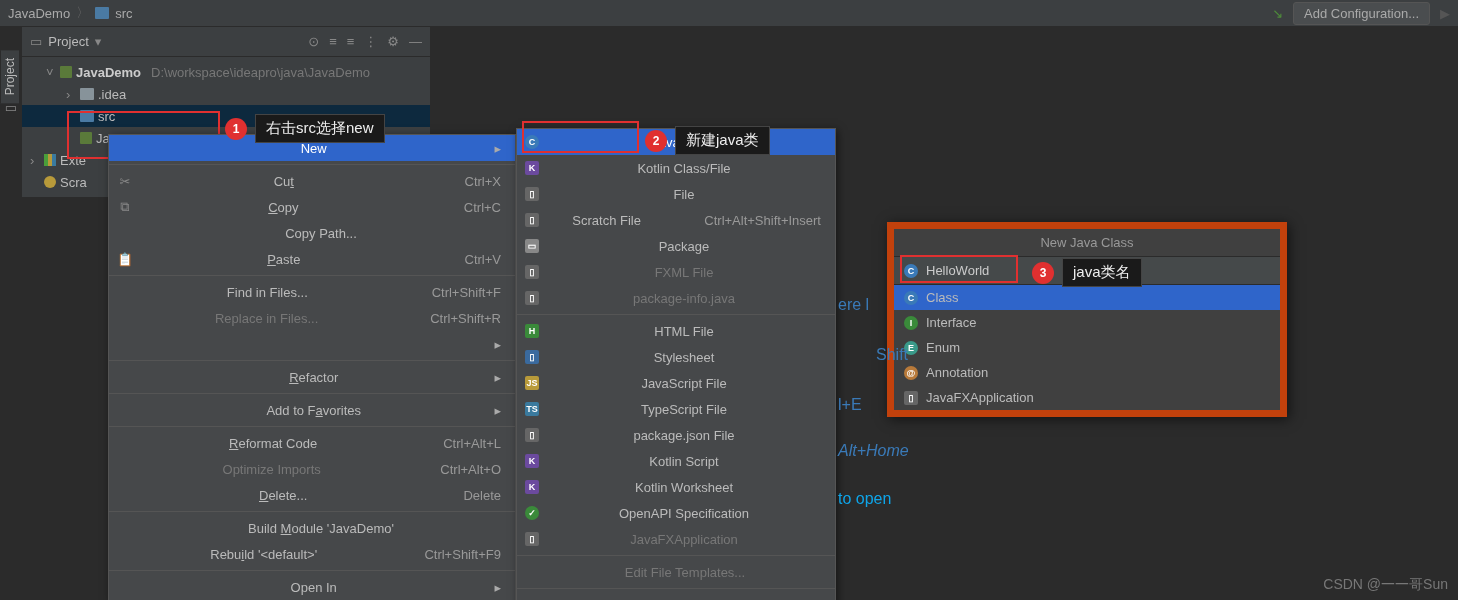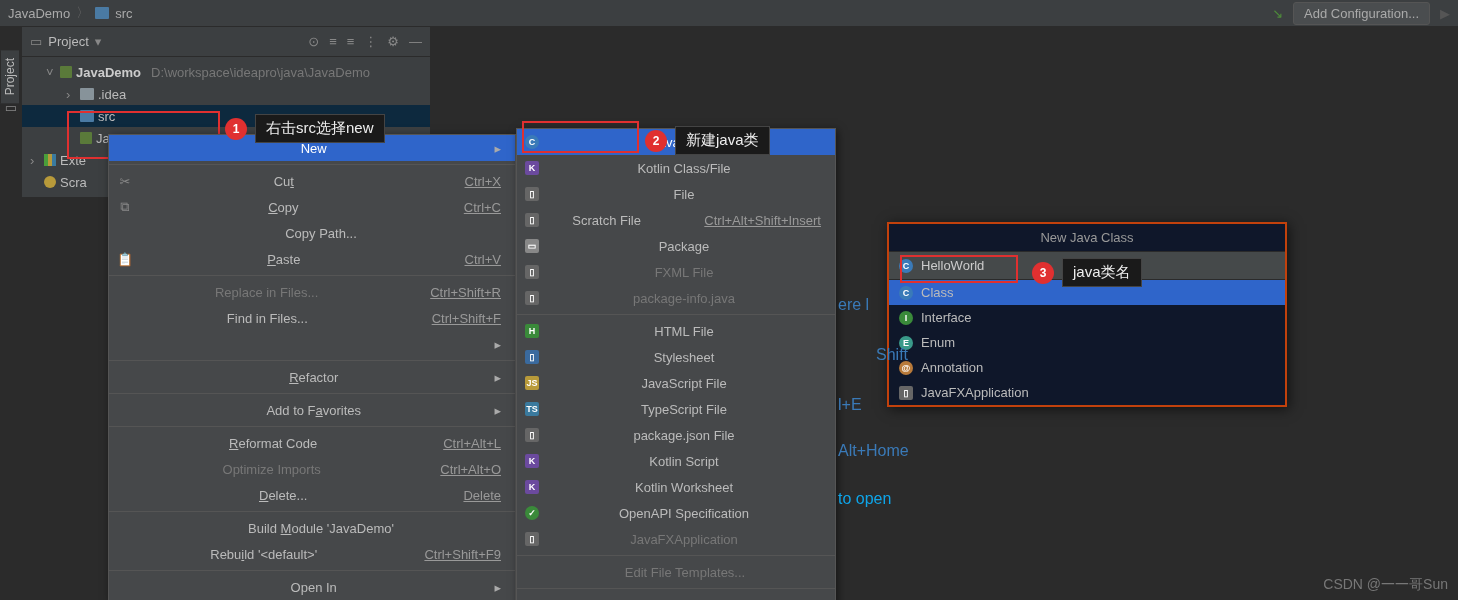--- a/index.html
+++ b/index.html
@@ -40,41 +40,41 @@
 
 .redbox { border: 2px solid #e03030; }
 .annotation { position: absolute; display: flex; align-items: center; gap: 8px; }
 .anno-badge { width: 22px; height: 22px; background: #e03030; color: white; border-radius: 50%; display: flex; align-items: center; justify-content: center; font-size: 12px; font-weight: bold; }
 .anno-text { background: #1a1a1a; color: #eee; padding: 4px 10px; border: 1px solid #444; font-size: 15px; }
 
 .context-menu { position: absolute; background: #46484a; border: 1px solid #555; box-shadow: 2px 2px 8px rgba(0,0,0,0.5); }
 .menu-item { display: flex; align-items: center; height: 26px; padding: 0 14px 0 8px; gap: 8px; }
 .menu-item.selected { background: #2f65ca; color: #fff; }
 .menu-item .label { flex: 1; text-align: center; }
-.menu-item .shortcut { color: #999; margin-left: 30px; text-decoration: underline; }
+.menu-item .shortcut { color: #999; margin-left: 30px; }
 .menu-item .sub-arrow { color: #aaa; margin-left: auto; }
 .menu-item.disabled .label { color: #777; }
 .menu-sep { height: 1px; background: #555; margin: 3px 0; }
 .menu-icon { width: 16px; display: flex; justify-content: center; color: #888; }
 .underline { text-decoration: underline; }
 
 .ficon { width: 14px; height: 14px; display: inline-flex; align-items: center; justify-content: center; font-size: 9px; font-weight: bold; border-radius: 2px; color: #fff; }
 .ficon.c { background: #3a7ab8; border-radius: 50%; }
 .ficon.k { background: #6b4a9e; }
 .ficon.file { background: #666; }
 .ficon.html { background: #3a8a3a; }
 .ficon.css { background: #3a6a9e; }
 .ficon.js { background: #b89a3a; }
 .ficon.ts { background: #3a7a9e; }
 .ficon.pkg { background: #888; }
 .ficon.green { background: #3a8a3a; border-radius: 50%; }
 .ficon.teal { background: #3a9a8a; border-radius: 50%; }
 .ficon.orange { background: #b87a3a; border-radius: 50%; }
 
-.dialog { position: absolute; background: #0f172a; border: 2px solid #c2410c; box-shadow: 2px 2px 12px rgba(0,0,0,0.6); }
+.dialog { position: absolute; background: #404040; border: 7px solid #c2410c; box-shadow: 2px 2px 12px rgba(0,0,0,0.6); }
 .dialog-title { text-align: center; padding: 6px; color: #999; border-bottom: 1px solid #2b2b2b; }
 .dialog-input-row { display: flex; align-items: center; padding: 6px 10px; gap: 8px; background: #45494a; border-bottom: 1px solid #2b2b2b; }
 .dialog-input { background: transparent; border: none; color: #ccc; font-size: 13px; outline: none; }
 .dialog-list-item { display: flex; align-items: center; padding: 5px 10px; gap: 8px; }
 .dialog-list-item.selected { background: #2f65ca; }
 
 .hint-text { position: absolute; color: #3a7ab8; font-size: 16px; }
 .watermark { position: absolute; right: 10px; bottom: 6px; color: #777; font-size: 14px; }
 </style>
 </head>
@@ -172,29 +172,29 @@
   <div class="menu-item">
     <span class="menu-icon"></span>
     <span class="label">Copy Path...</span>
   </div>
   <div class="menu-item">
     <span class="menu-icon">📋</span>
     <span class="label"><span class="underline">P</span>aste</span>
     <span class="shortcut">Ctrl+V</span>
   </div>
   <div class="menu-sep"></div>
+  <div class="menu-item">
+    <span class="menu-icon"></span>
+    <span class="label">Find in Files...</span>
+    <span class="shortcut">Ctrl+Shift+F</span>
+  </div>
   <div class="menu-item disabled">
     <span class="menu-icon"></span>
     <span class="label">Replace in Files...</span>
     <span class="shortcut">Ctrl+Shift+R</span>
-  </div>
-  <div class="menu-item">
-    <span class="menu-icon"></span>
-    <span class="label">Find in Files...</span>
-    <span class="shortcut">Ctrl+Shift+F</span>
   </div>
   <div class="menu-item">
     <span class="menu-icon"></span>
     <span class="sub-arrow">▸</span>
   </div>
   <div class="menu-sep"></div>
   <div class="menu-item">
     <span class="menu-icon"></span>
     <span class="label"><span class="underline">R</span>efactor</span>
     <span class="sub-arrow">▸</span>
@@ -361,16 +361,16 @@
   <div class="anno-text">新建java类</div>
 </div>
 <div class="annotation" style="left:1032px; top:258px;">
   <div class="anno-badge">3</div>
   <div class="anno-text">java类名</div>
 </div>
 
 <div class="hint-text" style="left:838px; top:296px;">ere l</div>
 <div class="hint-text" style="left:876px; top:346px;">Shift</div>
 <div class="hint-text" style="left:838px; top:396px;">l+E</div>
-<div class="hint-text" style="left:838px; top:442px;">Alt+Home</div>
+<div class="hint-text" style="left:838px; top:442px;font-style:italic;">Alt+Home</div>
 <div class="hint-text" style="left:838px; top:490px; color:#0ea5e9;">to open</div>
 
 <div class="watermark">CSDN @一一哥Sun</div>
 
 </body></html>

